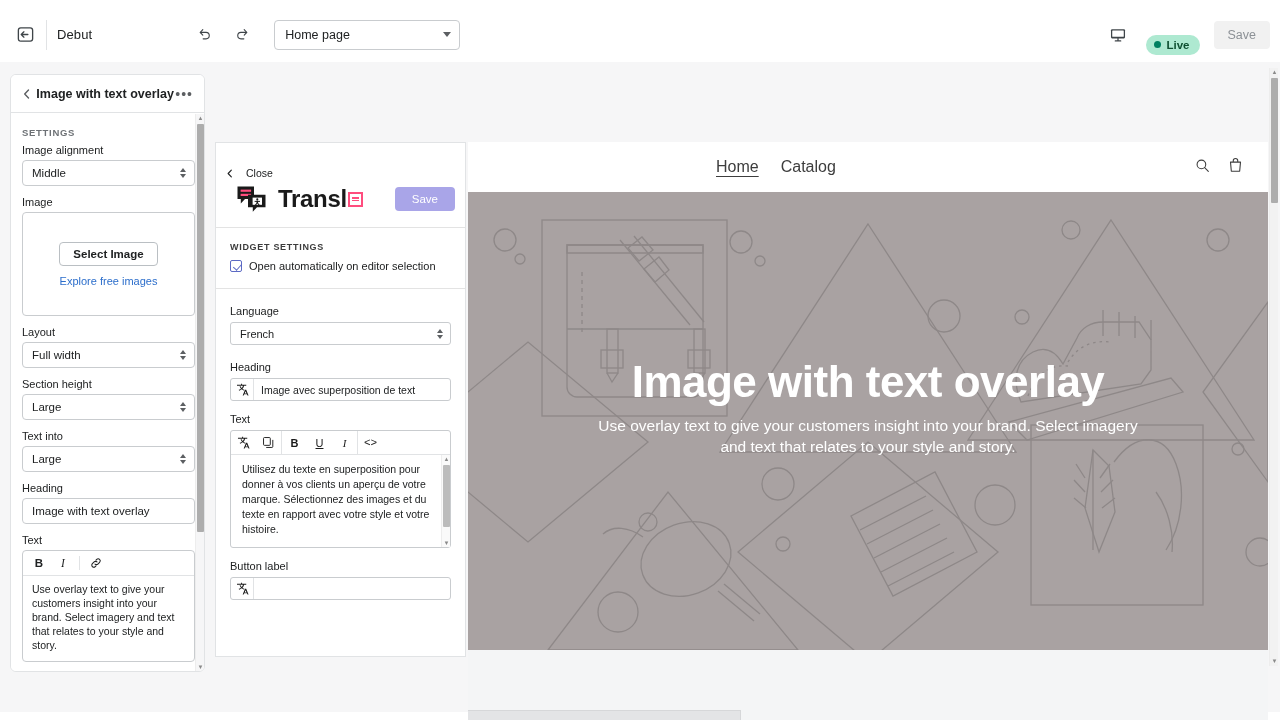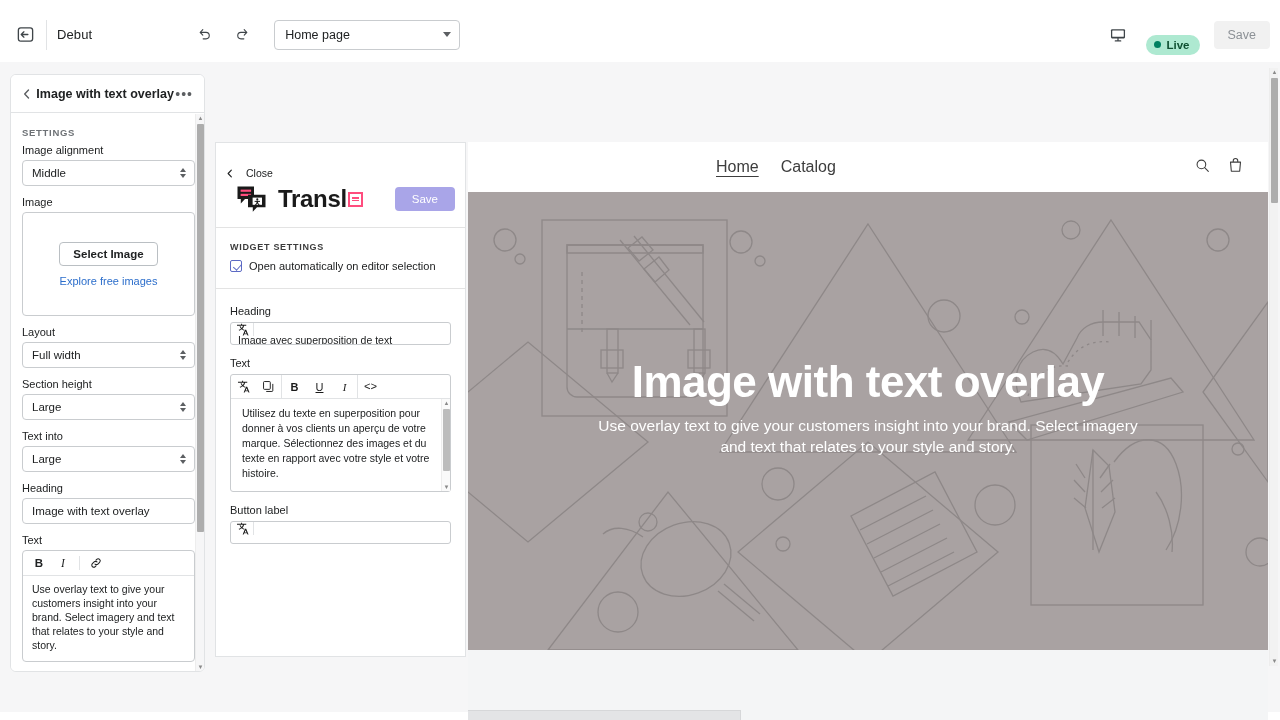--- a/index.html
+++ b/index.html
@@ -197,21 +197,21 @@
   .pfield { padding: 0 14px; }
   .pfield-label { font-size: 11px; color: #202223; margin-bottom: 5px; }
   .pselect {
     border: 1px solid #c9cccf; border-radius: 3px; height: 23px;
     display: flex; align-items: center; padding: 0 7px 0 9px;
     font-size: 11px; color: #202223; background: #fff;
   }
   .pselect .sel-val { flex: 1; }
   .tr-input-row {
     display: flex; border: 1px solid #c9cccf; border-radius: 3px;
-    height: 23px; overflow: hidden; background: #fff; flex-direction: column;
+    height: 23px; overflow: hidden; background: #fff;
   }
   .tr-icon-cell {
     width: 23px; display: flex; align-items: center; justify-content: center;
     border-right: 1px solid #e1e3e5; flex: none;
   }
   .tr-input-val {
     flex: 1; display: flex; align-items: center; padding-left: 7px;
     font-size: 10.5px; color: #202223; white-space: nowrap; overflow: hidden;
   }
   .tr-editor { border: 1px solid #c9cccf; border-radius: 3px; background: #fff; }
@@ -451,20 +451,30 @@
 
     <div id="widget-settings-label">WIDGET SETTINGS</div>
 
     <div id="auto-open-row">
       <span class="cbox"></span>
       <span>Open automatically on editor selection</span>
     </div>
 
     <div class="panel-rule" style="margin-top:16px"></div>
 
+    <div class="pfield" style="padding-top:16px">
+      <div class="pfield-label">Language</div>
+      <div class="pselect">
+        <span class="sel-val">French</span>
+        <span class="spin">
+            <i class="up"></i>
+            <i class="dn"></i>
+          </span>
+      </div>
+    </div>
 
     <div class="pfield" style="padding-top:16px">
       <div class="pfield-label">Heading</div>
       <div class="tr-input-row">
         <span class="tr-icon-cell">
           <svg width="13" height="13" viewBox="0 0 16 16" fill="#1a1a1a">
             <path d="M1.2 2.1h5.1V1h1.2v1.1h5.1v1.15H9.95c-.33 1.5-1.0 2.78-1.95 3.78.72.6 1.55 1.06 2.45 1.36l-.45 1.12c-1.1-.38-2.1-.95-2.95-1.68-.9.76-1.98 1.35-3.2 1.72l-.5-1.12c1.06-.3 2-.78 2.8-1.4-.76-.82-1.35-1.8-1.72-2.9h1.26c.3.8.76 1.52 1.33 2.12.76-.82 1.3-1.84 1.57-3H1.2z"></path>
             <path d="M11.1 8.3h1.45l2.9 7.2h-1.3l-.68-1.78h-3.3l-.68 1.78H8.2zm.72 1.7-1.18 3.0h2.36z"></path>
           </svg>
         </span>

